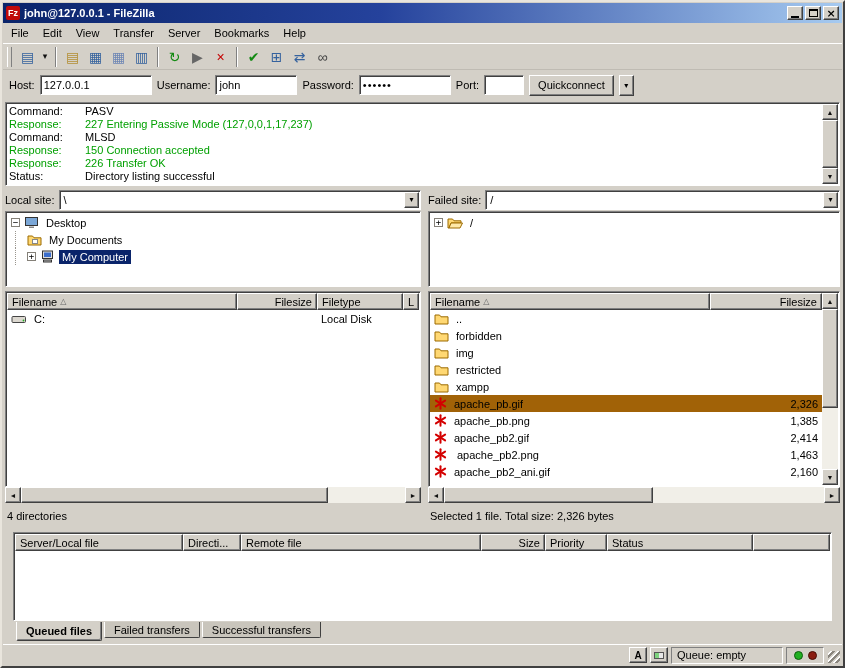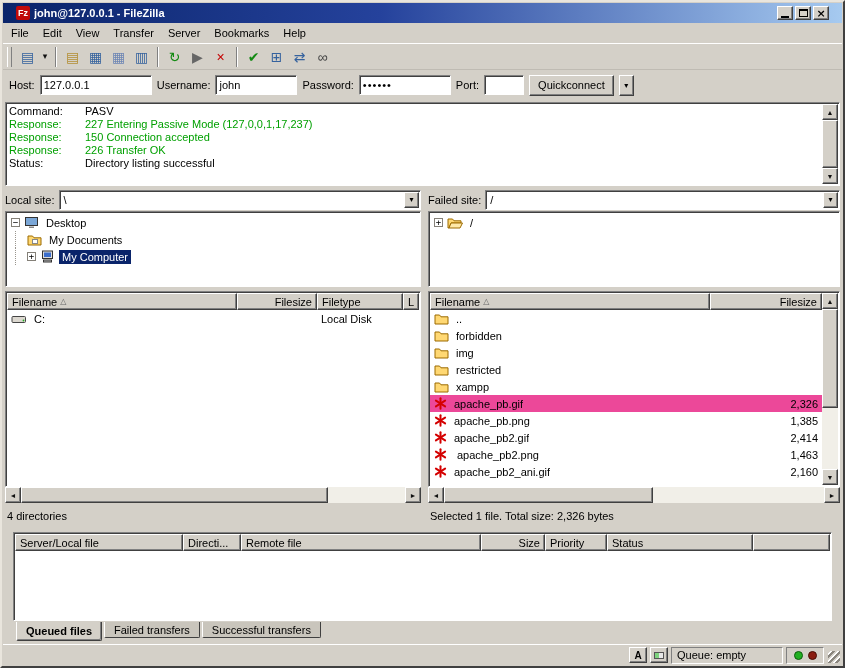--- a/index.html
+++ b/index.html
@@ -7,21 +7,21 @@
   body { font:11px "Liberation Sans","DejaVu Sans",sans-serif; color:#000; background:#808080; }
 
   .window { width:845px; height:668px; display:flex; flex-direction:column;
             background:#d4d0c8; border:2px solid; border-color:#e9e5dd #404040 #404040 #e9e5dd; padding:1px; }
 
   .raised { border:1px solid; border-color:#fff #404040 #404040 #fff; box-shadow:inset -1px -1px 0 #808080; }
   .sunken { border:1px solid; border-color:#808080 #fff #fff #808080; box-shadow:inset 1px 1px 0 #404040; }
 
   
   .titlebar { flex:none; height:20px; background:linear-gradient(90deg,#0a246a,#25429c 45%,#a6caf0);
-              display:flex; align-items:center; gap:4px; padding:0 13px; color:#fff; }
+              display:flex; align-items:center; gap:4px; padding:0 3px; color:#fff; }
   .app-icon { width:14px; height:14px; background:#c00a0a; border-radius:2px; color:#fff; font-size:9px;
               font-weight:bold; display:flex; align-items:center; justify-content:center; flex:none; }
   .app-icon::before { content:"Fz"; }
   .title { flex:1; font-weight:bold; white-space:nowrap; overflow:hidden; }
   .winbtns { display:flex; gap:2px; }
   .winbtn { width:16px; height:14px; background:#d4d0c8; display:flex; align-items:center; justify-content:center; color:#000; }
   .glyph-min { width:8px; height:2px; background:#000; margin-top:8px; }
   .glyph-max { width:9px; height:8px; border:1px solid #000; border-top-width:2px; }
   .glyph-close { font:bold 11px "DejaVu Sans",sans-serif; line-height:1; }
   .glyph-close::before { content:"×"; }
@@ -77,21 +77,21 @@
   .list-main { flex:1; display:flex; flex-direction:column; min-width:0; }
   .lheader { flex:none; display:flex; height:17px; background:#d4d0c8; overflow:hidden; }
   .hcell { flex:none; display:flex; align-items:center; gap:3px; padding:0 4px; background:#d4d0c8;
            border:1px solid; border-color:#fff #404040 #404040 #fff; box-shadow:inset -1px -1px 0 #808080;
            white-space:nowrap; overflow:hidden; }
   .hcell.right { justify-content:flex-end; }
   .hcell.fill { flex:1; }
   .sort { font-size:8px; color:#666; }
   .lbody { flex:1; overflow:hidden; }
   .list-row { height:17px; display:flex; align-items:center; }
-  .list-row.selected { background:#ec4899;gap:20px; }
+  .list-row.selected { background:#a16207;gap:20px; }
   .lcell { flex:none; display:flex; align-items:center; gap:3px; padding:0 4px; height:100%; white-space:nowrap; overflow:hidden; }
   .lcell.num { justify-content:flex-end;text-align:center; }
   .lcell.fill { flex:1; }
   .fname { overflow:hidden; text-overflow:ellipsis; }
   .vsb-mount { flex:none; width:16px; display:flex; }
 
   .hsbrow { flex:none; height:17px; }
   .sbar { display:flex; background:#f1efe8; }
   .sbar.h { width:100%; height:16px; }
   .sbar.v { flex-direction:column; width:16px; height:100%; }
@@ -214,20 +214,21 @@
     <span>Port:</span>
     <input class="tb w-port" value="" style="">
     <button class="qcbtn raised">Quickconnect</button>
     <button class="qcdrop raised"><span>▾</span></button>
   </div>
 
   <div class="logbox sunken">
     <div id="loglines">
         <div class="log-line k-command"><span class="log-label">Command:</span><span>PASV</span></div>
         <div class="log-line k-response"><span class="log-label">Response:</span><span>227 Entering Passive Mode (127,0,0,1,17,237)</span></div>
+        <div class="log-line k-command"><span class="log-label">Command:</span><span>MLSD</span></div>
         <div class="log-line k-response"><span class="log-label">Response:</span><span>150 Connection accepted</span></div>
         <div class="log-line k-response"><span class="log-label">Response:</span><span>226 Transfer OK</span></div>
         <div class="log-line k-status"><span class="log-label">Status:</span><span>Directory listing successful</span></div>
       </div>
     <div id="logscroll">
         <div class="sbar v">
           <span class="sbtn">▲</span>
           <div class="strack">
             <div class="sthumb raised" style="top: 0%; height: 100%;"></div>
           </div>

